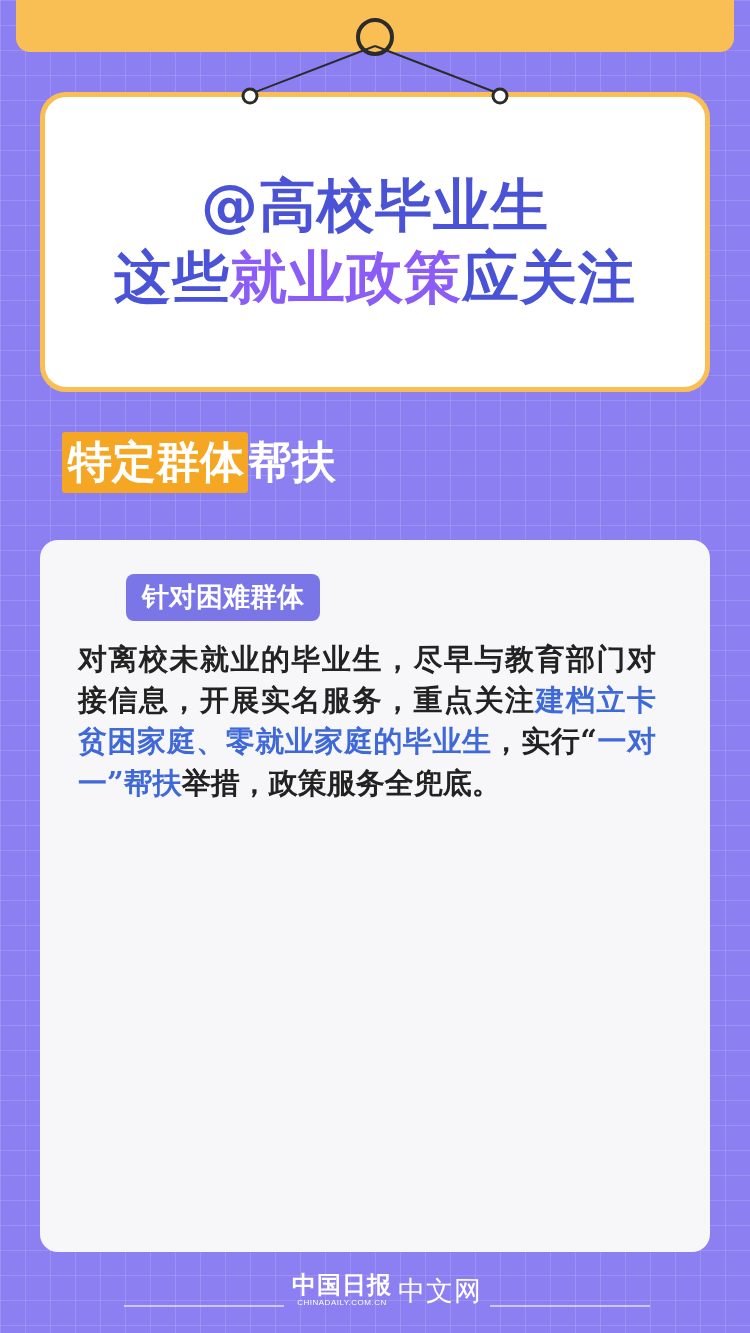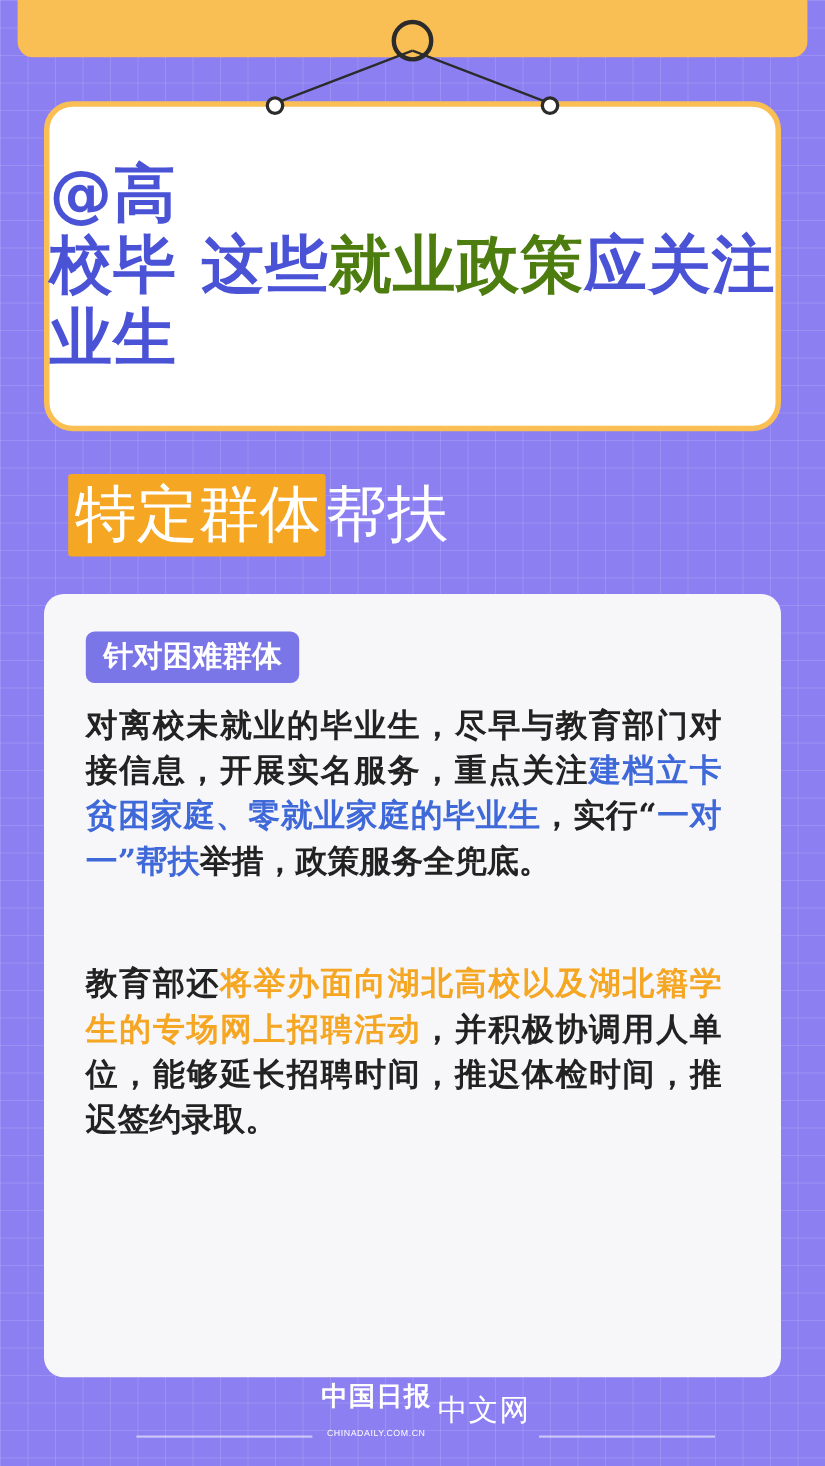--- a/index.html
+++ b/index.html
@@ -60,21 +60,21 @@
     position: absolute;
     top: 92px;
     left: 40px;
     width: 670px;
     height: 300px;
     background: #ffffff;
     border: 5px solid #f9bf54;
     border-radius: 26px;
     box-sizing: border-box;
     display: flex;
-    flex-direction: row;
+    flex-direction: column;
     align-items: center;
     justify-content: center;
     gap: 6px;
   }
   .title-line1 {
     font-family: "DejaVu Sans", sans-serif;
     font-size: 57px;
     font-weight: bold;
     color: #4a52d6;
     letter-spacing: 1px;
@@ -83,31 +83,31 @@
   .title-line2 {
     font-family: "DejaVu Sans", sans-serif;
     font-size: 57px;
     font-weight: bold;
     color: #4a52d6;
     letter-spacing: 1px;
     line-height: 1.15;
     white-space: nowrap;
   }
   .title-line2 .hl {
-    color: #4d7c0f;
+    color: #8b5cf6;
   }
 
   
   .section-heading {
     position: absolute;
     top: 440px;
     left: 62px;
     font-family: "DejaVu Serif", serif;
-    font-size: 56px;
-    font-weight: normal;
+    font-size: 44px;
+    font-weight: bold;
     color: #ffffff;
     white-space: nowrap;
     line-height: 1;
   }
   .section-heading .marked {
     background: #f5a623;
     padding: 4px 4px 6px 6px;
     border-radius: 3px;
   }
 
@@ -127,21 +127,21 @@
   .chip {
     display: inline-block;
     font-family: "DejaVu Serif", serif;
     font-size: 27px;
     font-weight: bold;
     color: #ffffff;
     padding: 9px 16px 11px 16px;
     border-radius: 8px;
     line-height: 1;
   }
-  .chip.violet { background: #7b76e8; }
+  .chip.violet { background: #7b76e8; margin-left: 48px; }
   .chip.orange { background: #f5a623; }
 
   .para {
     font-family: "DejaVu Serif", serif;
     font-size: 29px;
     font-weight: bold;
     color: #222222;
     line-height: 1.42;
     margin: 18px 16px 0 0;
     text-align: justify;
@@ -175,21 +175,21 @@
     letter-spacing: 1px;
     line-height: 1;
   }
   .footer .cd-en {
     font-family: "Liberation Sans", sans-serif;
     font-size: 8px;
     color: #ffffff;
     letter-spacing: 0.5px;
     line-height: 1;
     display: block;
-    margin-top: 18px;
+    margin-top: 2px;
     text-align: center;
   }
   .footer .cd-sub {
     font-family: "DejaVu Serif", serif;
     font-size: 27px;
     font-weight: normal;
     color: #ffffff;
     letter-spacing: 1px;
     line-height: 1;
   }
@@ -228,23 +228,20 @@
     <div>
       <div class="chip violet">针对困难群体</div>
       <p class="para"><span>对离校未就业的毕业生，尽早与教育部门对接信息，开展实名服务，重点关注</span><span class="blue">建档立卡贫困家庭、零就业家庭的毕业生</span><span>，实行“</span><span class="blue">一对一”帮扶</span><span>举措，政策服务全兜底。</span></p>
     </div>
 
     <div class="block-gap"></div>
 
 
     <div class="block-gap"></div>
 
-    <div>
-      <p class="para"><span>教育部还</span><span class="orange">将举办面向湖北高校以及湖北籍学生的专场网上招聘活动</span><span>，并积极协调用人单位，能够延长招聘时间，推迟体检时间，推迟签约录取。</span></p>
-    </div>
 
   </div>
 
   <div class="footer">
     <div class="footer-divider"></div>
     <div class="cd-mark">
       <div>
         <div class="cd-cn">中国日报</div>
         <span class="cd-en">CHINADAILY.COM.CN</span>
       </div>

